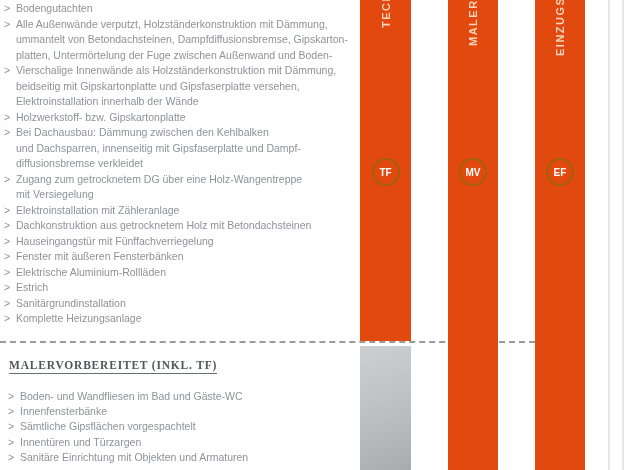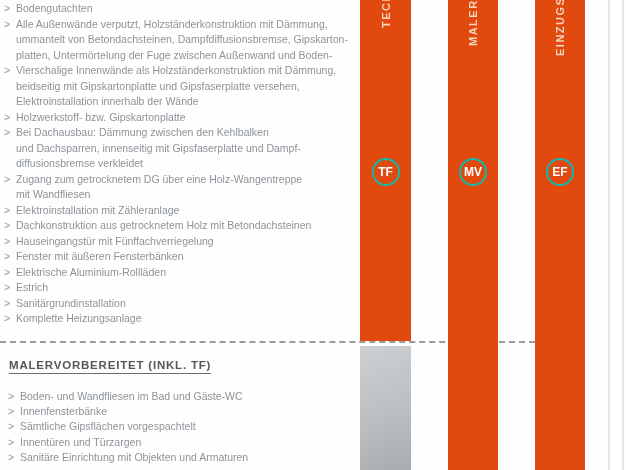--- a/index.html
+++ b/index.html
@@ -19,20 +19,21 @@
   #list2{top:389px;line-height:15.2px;left:8px;}
   .item{position:relative;padding-left:12px;}
   .marker{position:absolute;left:0;top:0;}
   .line{white-space:nowrap;}
 
   .sec-header{
     position:absolute;left:9px;top:359px;
     font-size:11.5px;font-weight:bold;letter-spacing:0.8px;
     color:#54575b;border-bottom:1px solid #6a6d71;padding-bottom:2px;
     white-space:nowrap;
+    font-family:Liberation Serif, serif;
   }
 
   
   .divider{
     position:absolute;left:0;top:341px;width:535px;height:0;
     border-top:2px dashed #9b9b9b;z-index:1;
   }
 
   
   .col{position:absolute;top:0;height:470px;z-index:2;}
@@ -51,23 +52,23 @@
     transform:translateX(-50%) translateY(-100%) rotate(180deg);
     font-size:11px;font-weight:600;letter-spacing:1.5px;
     color:#f6d3bb;white-space:nowrap;
   }
   .vlabel-tf{top:28px;}
   .vlabel-mv{top:46px;}
   .vlabel-ef{top:56px;}
   .badge{
     position:absolute;top:158px;left:50%;transform:translateX(-50%);
     width:28px;height:28px;box-sizing:border-box;border-radius:50%;
-    border:2px solid #14b8a6;
+    border:2px solid #a16207;
     display:flex;align-items:center;justify-content:center;
-    color:#ffffff;font-size:12px;font-weight:bold;
+    color:#ffffff;font-size:10px;font-weight:bold;
   }
 
   
   .vline{position:absolute;top:0;height:470px;width:2px;background:#e6e6e8;z-index:0;}
   .vline1{left:608px;}
   .vline2{left:622px;}
 </style>
 </head>
 <body>
 
@@ -96,21 +97,21 @@
       </div>
       <div class="item">
         <span class="marker">&gt;</span>
         <div class="line">Bei Dachausbau: Dämmung zwischen den Kehlbalken</div>
         <div class="line">und Dachsparren, innenseitig mit Gipsfaserplatte und Dampf-</div>
         <div class="line">diffusionsbremse verkleidet</div>
       </div>
       <div class="item">
         <span class="marker">&gt;</span>
         <div class="line">Zugang zum getrocknetem DG über eine Holz-Wangentreppe</div>
-        <div class="line">mit Wandfliesen</div>
+        <div class="line">mit Versiegelung</div>
       </div>
       <div class="item">
         <span class="marker">&gt;</span>
         <div class="line">Elektroinstallation mit Zähleranlage</div>
       </div>
       <div class="item">
         <span class="marker">&gt;</span>
         <div class="line">Dachkonstruktion aus getrocknetem Holz mit Betondachsteinen</div>
       </div>
       <div class="item">

